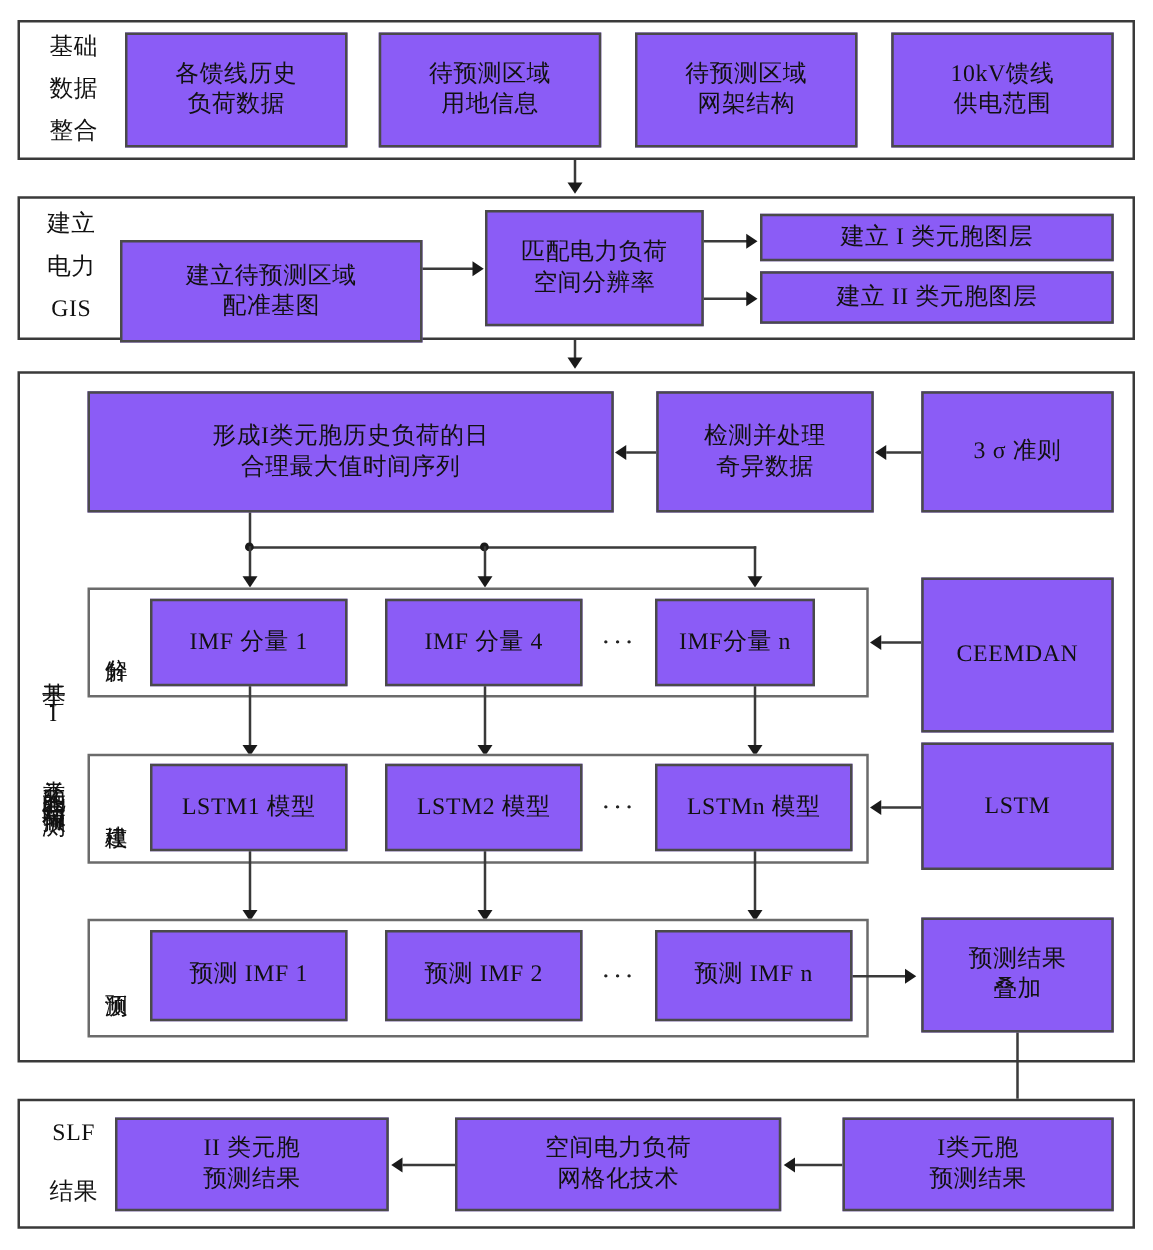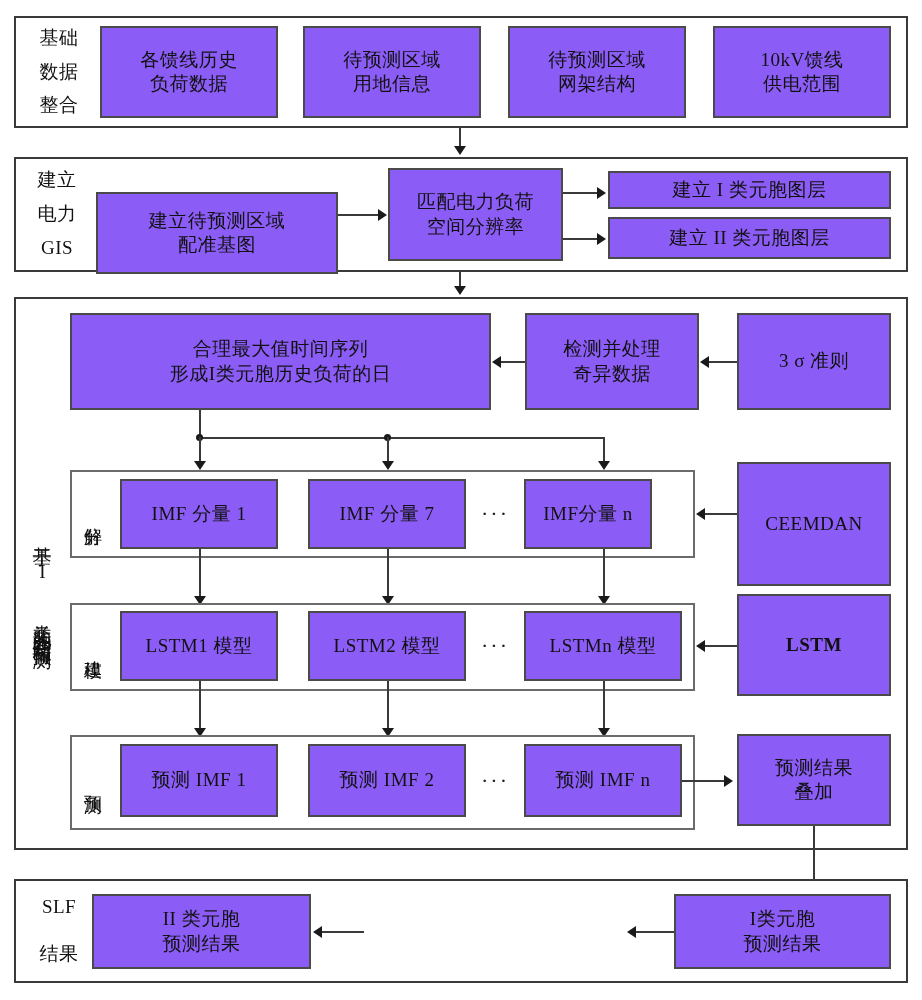--- a/index.html
+++ b/index.html
@@ -165,22 +165,22 @@
   <div class="ln lnv" style="left:459px; top:272px; height:18px;"></div>
   <div class="arw arw-d" style="left:454px; top:286px;"></div>
 
   <div class="sec" style="left:14px; top:297px; width:894px; height:553px;"></div>
 
   <div class="vlabel" style="left:22px; top:350px; width:40px; height:470px;">
     <span>基于 I 类元胞的空间负荷预测</span>
   </div>
 
   <div class="node" style="left:70px; top:313px; width:421px; height:97px; flex-direction:column;">
+    <span>形成I类元胞历史负荷的日</span>
     <span>合理最大值时间序列</span>
-    <span>形成I类元胞历史负荷的日</span>
   </div>
 
   <div class="ln lnh" style="left:501px; top:361px; width:24px;"></div>
   <div class="arw arw-l" style="left:492px; top:356px;"></div>
 
   <div class="node" style="left:525px; top:313px; width:174px; height:97px; flex-direction:column;">
     <span>检测并处理</span>
     <span>奇异数据</span>
   </div>
 
@@ -204,21 +204,21 @@
   <div class="arw arw-d" style="left:598px; top:461px;"></div>
 
   <div class="grp" style="left:70px; top:470px; width:625px; height:88px;"></div>
   <div class="vlabel2" style="left:76px; top:480px; width:34px; height:68px;">
     <span>分解</span>
   </div>
   <div class="node" style="left:120px; top:479px; width:158px; height:70px;">
     <span>IMF 分量 1</span>
   </div>
   <div class="node" style="left:308px; top:479px; width:158px; height:70px;">
-    <span>IMF 分量 7</span>
+    <span>IMF 分量 4</span>
   </div>
   <div class="dots" style="left:466px; top:479px; width:58px; height:70px;">
     <span>···</span>
   </div>
   <div class="node" style="left:524px; top:479px; width:128px; height:70px;">
     <span>IMF分量 n</span>
   </div>
   <div class="ln lnh" style="left:705px; top:513px; width:32px;"></div>
   <div class="arw arw-l" style="left:696px; top:508px;"></div>
   <div class="node" style="left:737px; top:462px; width:154px; height:124px;">
@@ -243,21 +243,21 @@
     <span>LSTM2 模型</span>
   </div>
   <div class="dots" style="left:466px; top:611px; width:58px; height:70px;">
     <span>···</span>
   </div>
   <div class="node" style="left:524px; top:611px; width:158px; height:70px;">
     <span>LSTMn 模型</span>
   </div>
   <div class="ln lnh" style="left:705px; top:645px; width:32px;"></div>
   <div class="arw arw-l" style="left:696px; top:640px;"></div>
-  <div class="node" style="left:737px; top:594px; width:154px; height:102px;font-weight:bold;">
+  <div class="node" style="left:737px; top:594px; width:154px; height:102px;">
     <span>LSTM</span>
   </div>
 
   <div class="ln lnv" style="left:199px; top:681px; height:51px;"></div>
   <div class="arw arw-d" style="left:194px; top:728px;"></div>
   <div class="ln lnv" style="left:387px; top:681px; height:51px;"></div>
   <div class="arw arw-d" style="left:382px; top:728px;"></div>
   <div class="ln lnv" style="left:603px; top:681px; height:51px;"></div>
   <div class="arw arw-d" style="left:598px; top:728px;"></div>
 
@@ -297,20 +297,24 @@
   </div>
 
   <div class="node" style="left:92px; top:894px; width:219px; height:75px; flex-direction:column;">
     <span>II 类元胞</span>
     <span>预测结果</span>
   </div>
 
   <div class="ln lnh" style="left:322px; top:931px; width:42px;"></div>
   <div class="arw arw-l" style="left:313px; top:926px;"></div>
 
+  <div class="node" style="left:364px; top:894px; width:261px; height:75px; flex-direction:column;">
+    <span>空间电力负荷</span>
+    <span>网格化技术</span>
+  </div>
 
   <div class="ln lnh" style="left:636px; top:931px; width:38px;"></div>
   <div class="arw arw-l" style="left:627px; top:926px;"></div>
 
   <div class="node" style="left:674px; top:894px; width:217px; height:75px; flex-direction:column;">
     <span>I类元胞</span>
     <span>预测结果</span>
   </div>
 
 </div>

